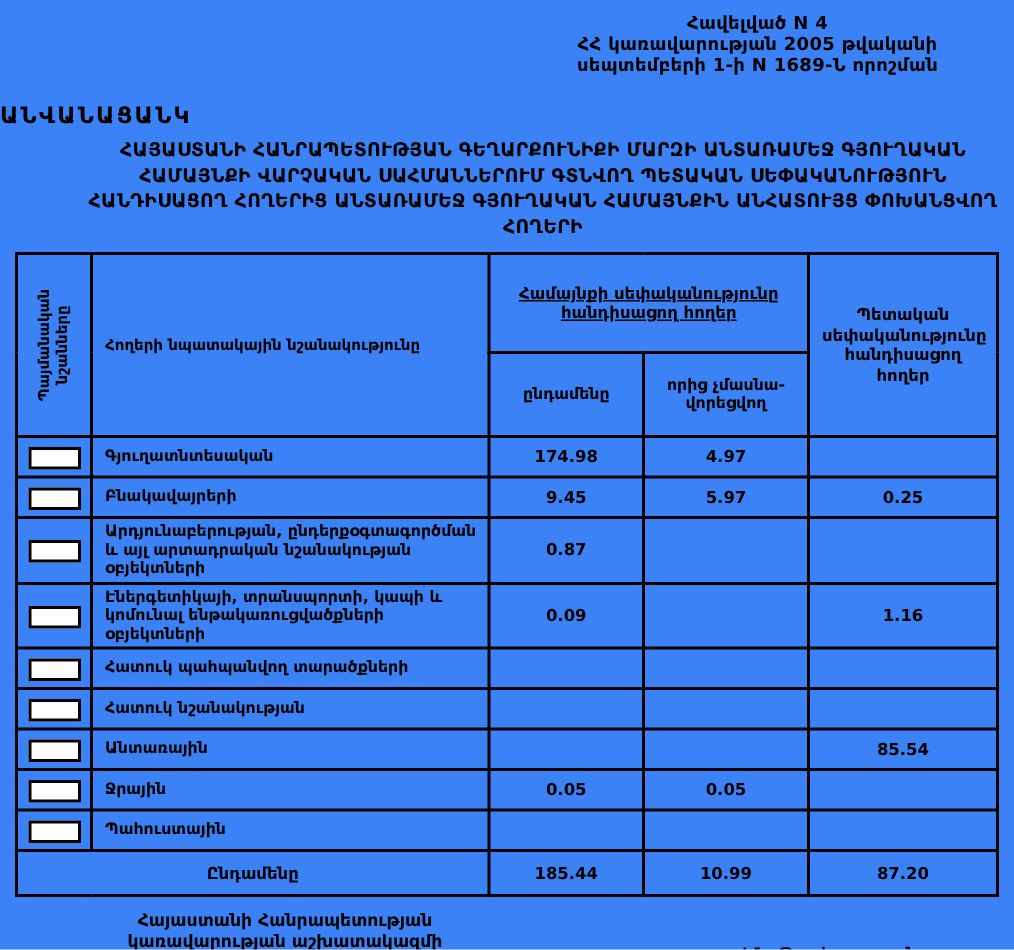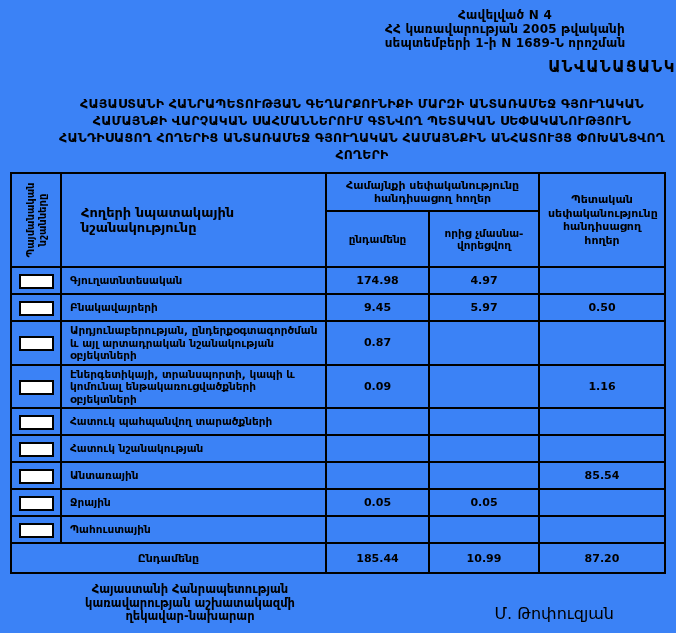--- a/index.html
+++ b/index.html
@@ -17,28 +17,28 @@
     width: 330px;
     margin: 8px 6px 0 auto;
     text-align: center;
     font-size: 12px;
     font-weight: bold;
     line-height: 14px;
     letter-spacing: 0.2px;
   }
   
   .doc-title {
-    margin-top: 8px;
-    text-align: right;
+    margin-top: 18px;
+    text-align: left;
     font-size: 15px;
     font-weight: bold;
     letter-spacing: 1.5px;
   }
   .subtitle {
-    margin-top: 19px;
+    margin-top: 5px;
     text-align: center;
     font-size: 12.5px;
     font-weight: bold;
     line-height: 17px;
     letter-spacing: 0.2px;
     padding-left: 48px;
   }
   
   table.land {
     border-collapse: collapse;
@@ -57,29 +57,30 @@
     position: absolute; top: 50%; left: 50%;
     transform: translate(-50%, -50%) rotate(-90deg);
     width: 96px;
     text-align: center;
     font-size: 10px;
     line-height: 11.5px;
     font-weight: bold;
   }
   th.th-purpose {
     text-align: left;
-    padding-left: 19px;
-    font-size: 13px;
+    padding-left: 8px;
+    font-size: 10px;
   }
   th.th-group {
-    height: 38px;
+    height: 66px;
     text-align: center;
     font-size: 11px;
     line-height: 13px;
     padding: 3px 10px;
+    text-decoration: underline;
   }
   th.th-state {
     text-align: center;
     font-size: 11px;
     line-height: 13.5px;
     padding: 3px 8px;
   }
   tr.subhead th {
     height: 56px;
     text-align: center;
@@ -179,21 +180,21 @@
         <td class="lbl">Գյուղատնտեսական</td>
         <td class="num">174.98</td>
         <td class="num">4.97</td>
         <td class="num"></td>
       </tr>
       <tr class="rh-s">
         <td class="sym"><span class="box"></span></td>
         <td class="lbl">Բնակավայրերի</td>
         <td class="num">9.45</td>
         <td class="num">5.97</td>
-        <td class="num">0.50</td>
+        <td class="num">0.25</td>
       </tr>
       <tr class="rh-l">
         <td class="sym"><span class="box"></span></td>
         <td class="lbl">Արդյունաբերության, ընդերքօգտագործման և այլ արտադրական  նշանակության օբյեկտների</td>
         <td class="num">0.87</td>
         <td class="num"></td>
         <td class="num"></td>
       </tr>
       <tr class="rh-l">
         <td class="sym"><span class="box"></span></td>

